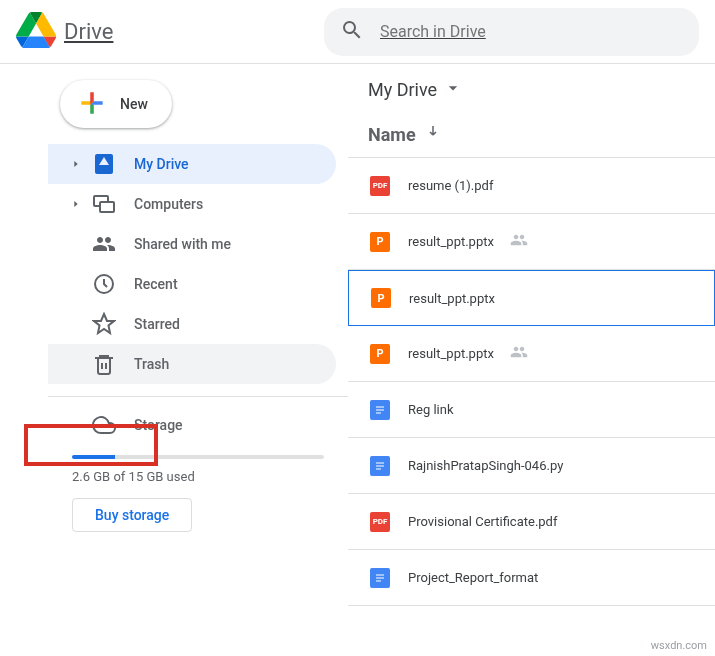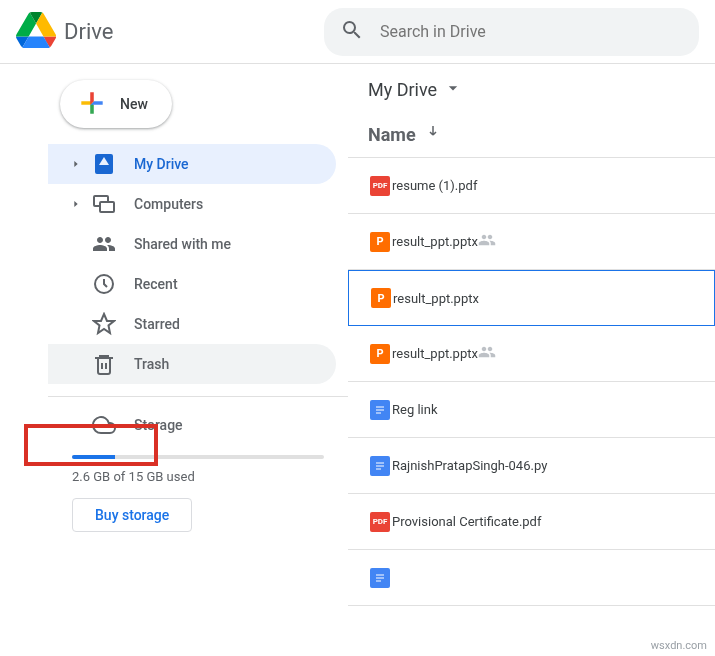--- a/index.html
+++ b/index.html
@@ -1,19 +1,19 @@
 <!DOCTYPE html>
 <html><head>
   <meta charset="utf-8">
   <style>
     * { box-sizing: border-box; margin: 0; padding: 0; font-family: 'Google Sans', Roboto, Arial, sans-serif; }
     body { width: 715px; height: 656px; overflow: hidden; background: #fff; color: #3c4043; font-size: 14px; position: relative; }
     
     
-    .header { display: flex; align-items: center; height: 64px; padding: 7px 16px; border-bottom: 1px solid #e0e0e0; gap: 8px; }
+    .header { display: flex; align-items: center; height: 64px; padding: 7px 16px; border-bottom: 1px solid #e0e0e0; gap: 8px; text-decoration: underline; }
     .logo-wrap { display: flex; align-items: center; gap: 8px; width: 300px; }
     .logo-text { font-size: 22px; color: #5f6368; }
     .search-box { flex: 1; display: flex; align-items: center; background: #f1f3f4; border-radius: 19px; height: 48px; padding: 0 16px; gap: 16px; }
     .search-icon { color: #5f6368; }
     .search-input { border: none; background: transparent; font-size: 16px; color: #5f6368; outline: none; width: 100%; }
     
     
     .body { display: flex; height: calc(100% - 64px); margin-left: 48px; }
     
     
@@ -38,21 +38,21 @@
     .storage-text { font-size: 13px; color: #5f6368; margin-top: 10px; }
     .buy-btn { margin-top: 14px; padding: 8px 22px; border: 1px solid #dadce0; border-radius: 4px; background: #fff; color: #1a73e8; font-size: 14px; font-weight: 500; cursor: pointer; }
     
     
     .main { flex: 1; display: flex; flex-direction: column; border-left: 0px solid transparent; }
     .breadcrumb { display: flex; align-items: center; gap: 6px; padding: 14px 20px 14px 20px; }
     .breadcrumb-text { font-size: 18px; color: #3c4043; }
     .crumb-chev { color: #5f6368; }
     .col-header { display: flex; align-items: center; gap: 8px; padding: 8px 20px 12px 20px; border-bottom: 1px solid #e0e0e0; color: #5f6368; font-size: 18px; font-weight: 700; }
     .file-list { list-style: none; overflow-y: auto; flex: 1; }
-    .file-row { display: flex; align-items: center; height: 56px; padding: 0 20px; border-bottom: 1px solid #e0e0e0; cursor: pointer; }
+    .file-row { display: flex; align-items: center; gap: 16px; height: 56px; padding: 0 20px; border-bottom: 1px solid #e0e0e0; cursor: pointer; }
     .file-row.selected { border: 1px solid #1a73e8; }
     .file-icon { width: 24px; height: 24px; display: flex; align-items: center; justify-content: center; border-radius: 2px; }
     .file-name { font-size: 13px; color: #3c4043; }
     .shared-icon { color: #bdc1c6; }
     .icon-pdf { background: #ea4335; color: #fff; font-size: 8px; font-weight: 700; display: flex; align-items: center; justify-content: center; width: 20px; height: 20px; border-radius: 2px; }
     .icon-ppt { background: #ff6d00; color: #fff; width: 20px; height: 20px; border-radius: 2px; display: flex; align-items: center; justify-content: center; font-size: 11px; font-weight: 700; }
     .icon-doc { background: #4285f4; color: #fff; width: 20px; height: 20px; border-radius: 2px; display: flex; align-items: center; justify-content: center; }
     .watermark { position: absolute; bottom: 4px; right: 8px; font-size: 11px; color: #9aa0a6; }
   </style>
 </head>
@@ -262,18 +262,19 @@
           <span class="file-name">Provisional Certificate.pdf</span>
         </li>
         <li class="file-row">
           <span class="file-icon">
             <span class="icon-doc">
               <svg width="12" height="12" viewBox="0 0 24 24" fill="#fff">
                 <path d="M4 5h16v2H4zm0 6h16v2H4zm0 6h10v2H4z"></path>
               </svg>
             </span>
           </span>
+          <span class="file-name">Project_Report_format</span>
         </li>
       </ul>
   </div>
 </div>
 
 <div class="watermark">wsxdn.com</div>
 
 </body></html>

